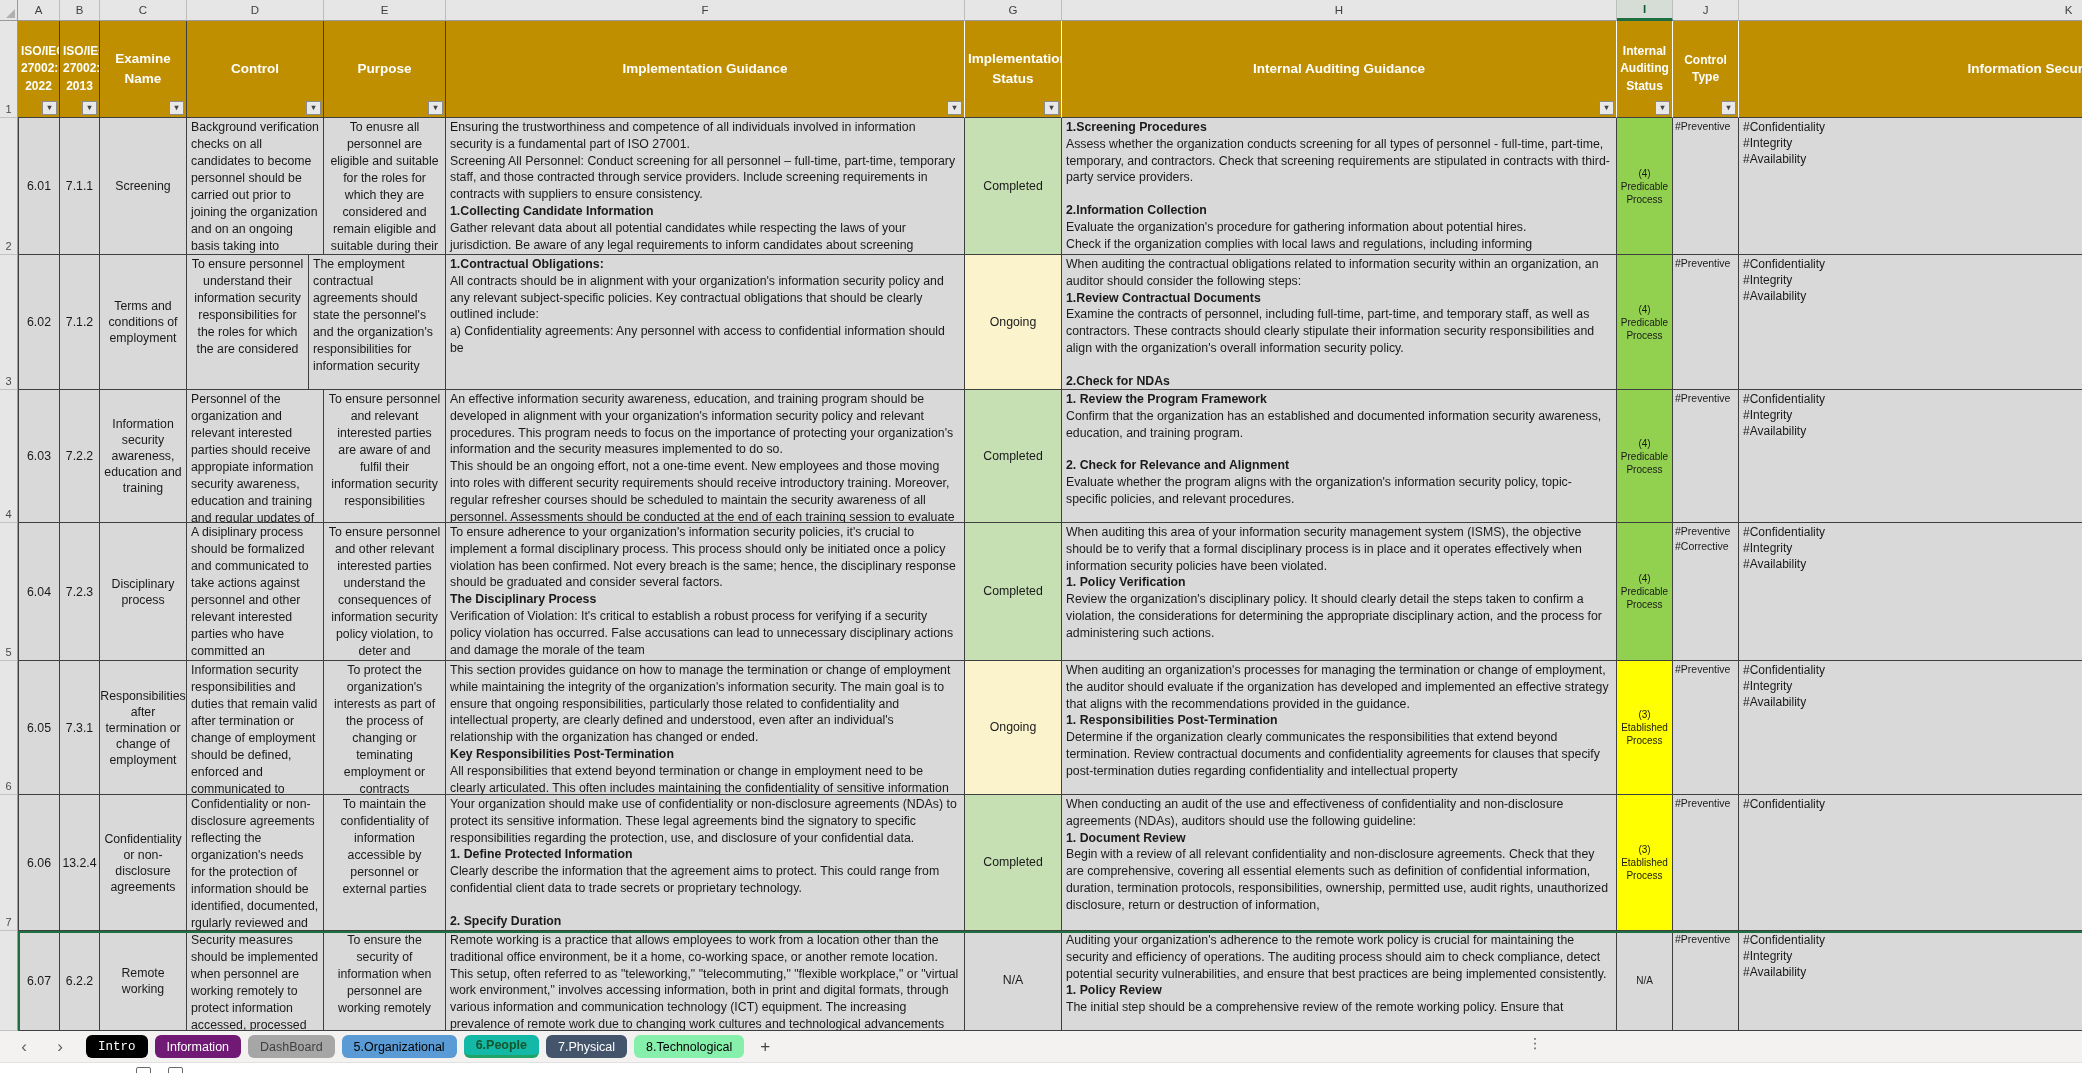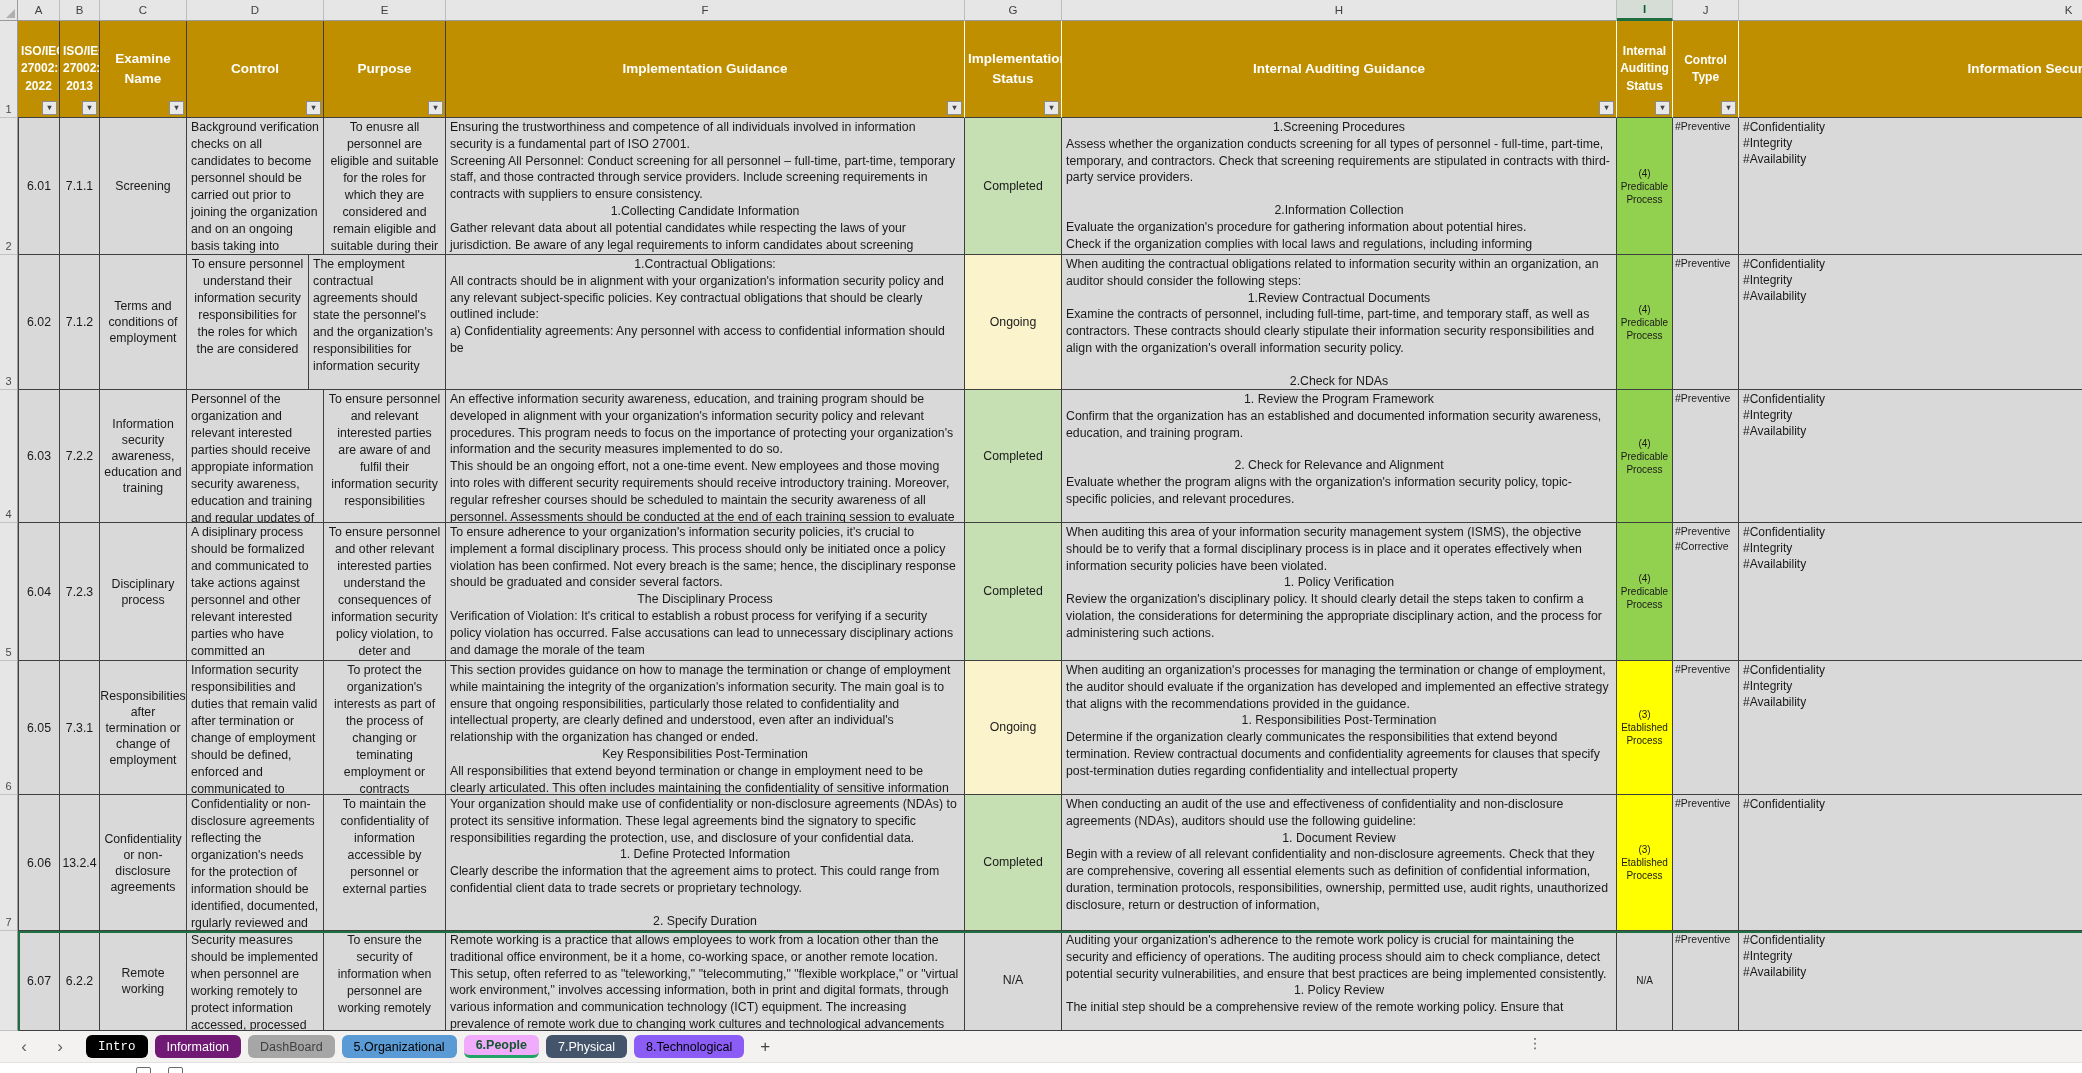--- a/index.html
+++ b/index.html
@@ -33,21 +33,21 @@
   
   .cell{background:#D9D9D9;border-right:1px solid #3f3f3f;border-bottom:1px solid #3f3f3f;box-sizing:border-box;
         overflow:hidden;padding:1px 4px;font-size:12.3px;}
   .first{border-left:1px solid #3f3f3f;}
   .num{display:flex;align-items:center;justify-content:center;padding:8px;}
   .mid{display:flex;align-items:center;justify-content:center;text-align:center;line-height:16px;}
   .lefttop{text-align:left;line-height:17px;}
   .centertop{text-align:center;line-height:17px;}
   .guide{line-height:16.8px;}
   .guide .gl{min-height:0;}
-  .guide .bh{font-weight:normal;text-align:center;}
+  .guide .bh{font-weight:bold;}
   .guide .sp{height:16px;}
   .status{display:flex;align-items:center;justify-content:center;text-align:center;line-height:15px;}
   .c-i.status{font-size:10px;line-height:13px;padding:0 1px;}
   .c-j.cell{font-size:10.5px;line-height:15px;white-space:pre-line;padding:1px 2px;}
   .c-k.cell{font-size:12px;line-height:16px;white-space:pre-line;}
   
   .row.rowsel:before{content:"";position:absolute;left:18px;right:0;top:0;height:2px;background:#1D6F42;z-index:6;}
   .row.rowsel:after{content:"";position:absolute;left:18px;top:0;bottom:0;width:2px;background:#1D6F42;z-index:6;}
   
   .tabbar{position:absolute;left:0;top:1031px;width:2082px;height:31px;background:#F3F2F1;display:flex;align-items:center;}
@@ -319,23 +319,23 @@
   </div>
 
   <div class="tabbar">
     <span class="nav-arrow">‹</span>
     <span class="nav-arrow">›</span>
     <div class="tabs" id="tabs-host">
         <div class="tab" style="background: rgb(0, 0, 0); color: rgb(255, 255, 255); font-family: Liberation Mono, monospace;">Intro</div>
         <div class="tab" style="background: #701a75; color: rgb(255, 255, 255);">Information</div>
         <div class="tab" style="background: rgb(166, 166, 166); color: #404040;">DashBoard</div>
         <div class="tab" style="background: rgb(91, 155, 213); color: rgb(0, 0, 0);">5.Organizational</div>
-        <div class="tab active" style="background: #f0abfc; color: rgb(20, 86, 46);">6.People</div>
+        <div class="tab active" style="background: #14b8a6; color: rgb(20, 86, 46);">6.People</div>
         <div class="tab" style="background: rgb(68, 84, 106); color: rgb(255, 255, 255);">7.Physical</div>
-        <div class="tab" style="background: #8b5cf6; color: rgb(0, 0, 0);">8.Technological</div>
+        <div class="tab" style="background: #86efac; color: rgb(0, 0, 0);">8.Technological</div>
       </div>
     <span class="add-tab">+</span>
     <span class="kebab">⋮</span>
   </div>
 
   <div class="statusstrip">
     <span class="bs-icon" style="left:136px;"></span>
     <span class="bs-icon" style="left:168px;"></span>
   </div>
 </div>

